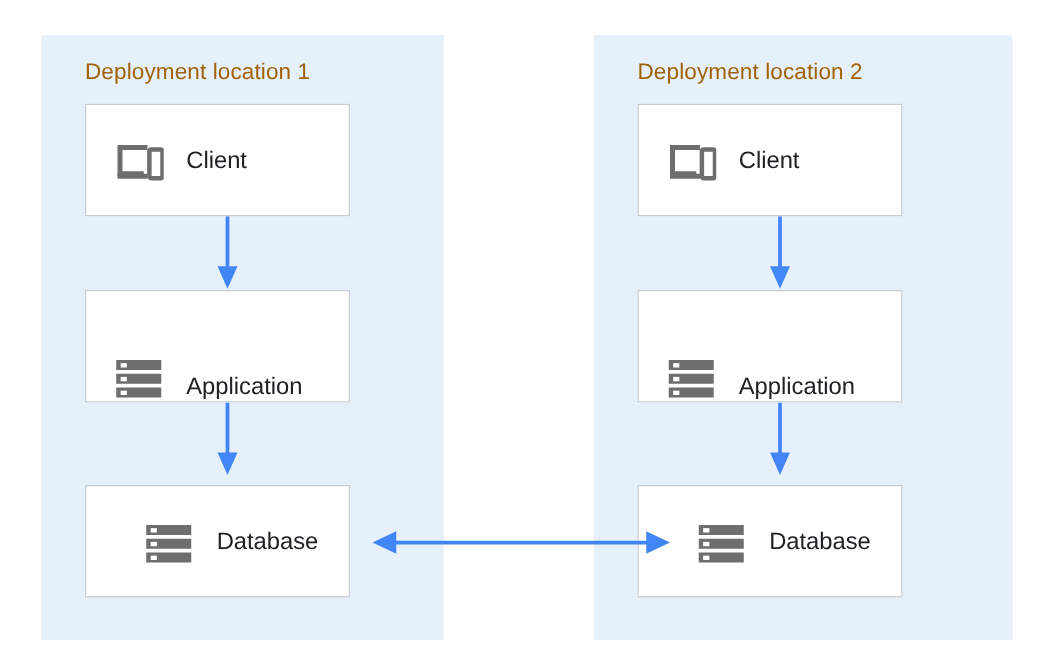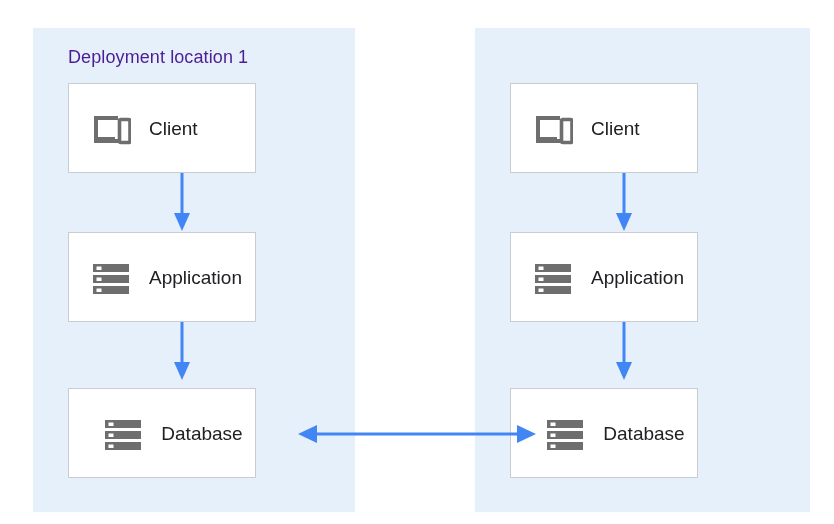--- a/index.html
+++ b/index.html
@@ -28,40 +28,40 @@
   }
   #panel-left  { left: 33px;  width: 322px; }
   #panel-right { left: 475px; width: 335px; }
 
   .panel-title {
     position: absolute;
     top: 18px;
     left: 35px;
     font-size: 18px;
     line-height: 22px;
-    color: #4c1d95;
+    color: #a16207;
     letter-spacing: 0.1px;
     white-space: nowrap;
   }
 
   
   .node {
     position: absolute;
     left: 35px;
-    width: 188px;
+    width: 212px;
     height: 90px;
     background: #ffffff;
     border: 1px solid #c7cdd2;
     box-sizing: border-box;
     display: flex;
     align-items: center;
     padding-left: 22px;
   }
   .node-client   { top: 55px;  }
-  .node-app      { top: 204px; }
+  .node-app      { top: 204px; align-items: flex-end; }
   .node-db       { top: 360px; justify-content: center; }
 
   .node-icon {
     width: 40px;
     height: 40px;
     flex: 0 0 40px;
     display: block;
   }
   .node-label {
     margin-left: 18px;
@@ -135,20 +135,21 @@
         <rect x="2" y="18" width="36" height="8" fill="#6e6e6e"></rect>
         <rect x="5.5" y="20.5" width="5" height="3.5" fill="#ffffff"></rect>
         <rect x="2" y="29" width="36" height="8" fill="#6e6e6e"></rect>
         <rect x="5.5" y="31.5" width="5" height="3.5" fill="#ffffff"></rect>
       </svg>
       <span class="node-label">Database</span>
     </div>
   </div>
 
   <div class="panel" id="panel-right">
+    <div class="panel-title">Deployment location 2</div>
 
     <div class="node node-client">
       <svg class="node-icon" viewBox="0 0 40 40">
         <path fill="#6e6e6e" d="M3 8h24v4H7v17h17v4H3V8z"></path>
         <rect x="3" y="31" width="24" height="4" fill="#6e6e6e"></rect>
         <rect x="28.5" y="11.5" width="10.5" height="23" rx="1.5" fill="none" stroke="#6e6e6e" stroke-width="3.6"></rect>
       </svg>
       <span class="node-label">Client</span>
     </div>
 

